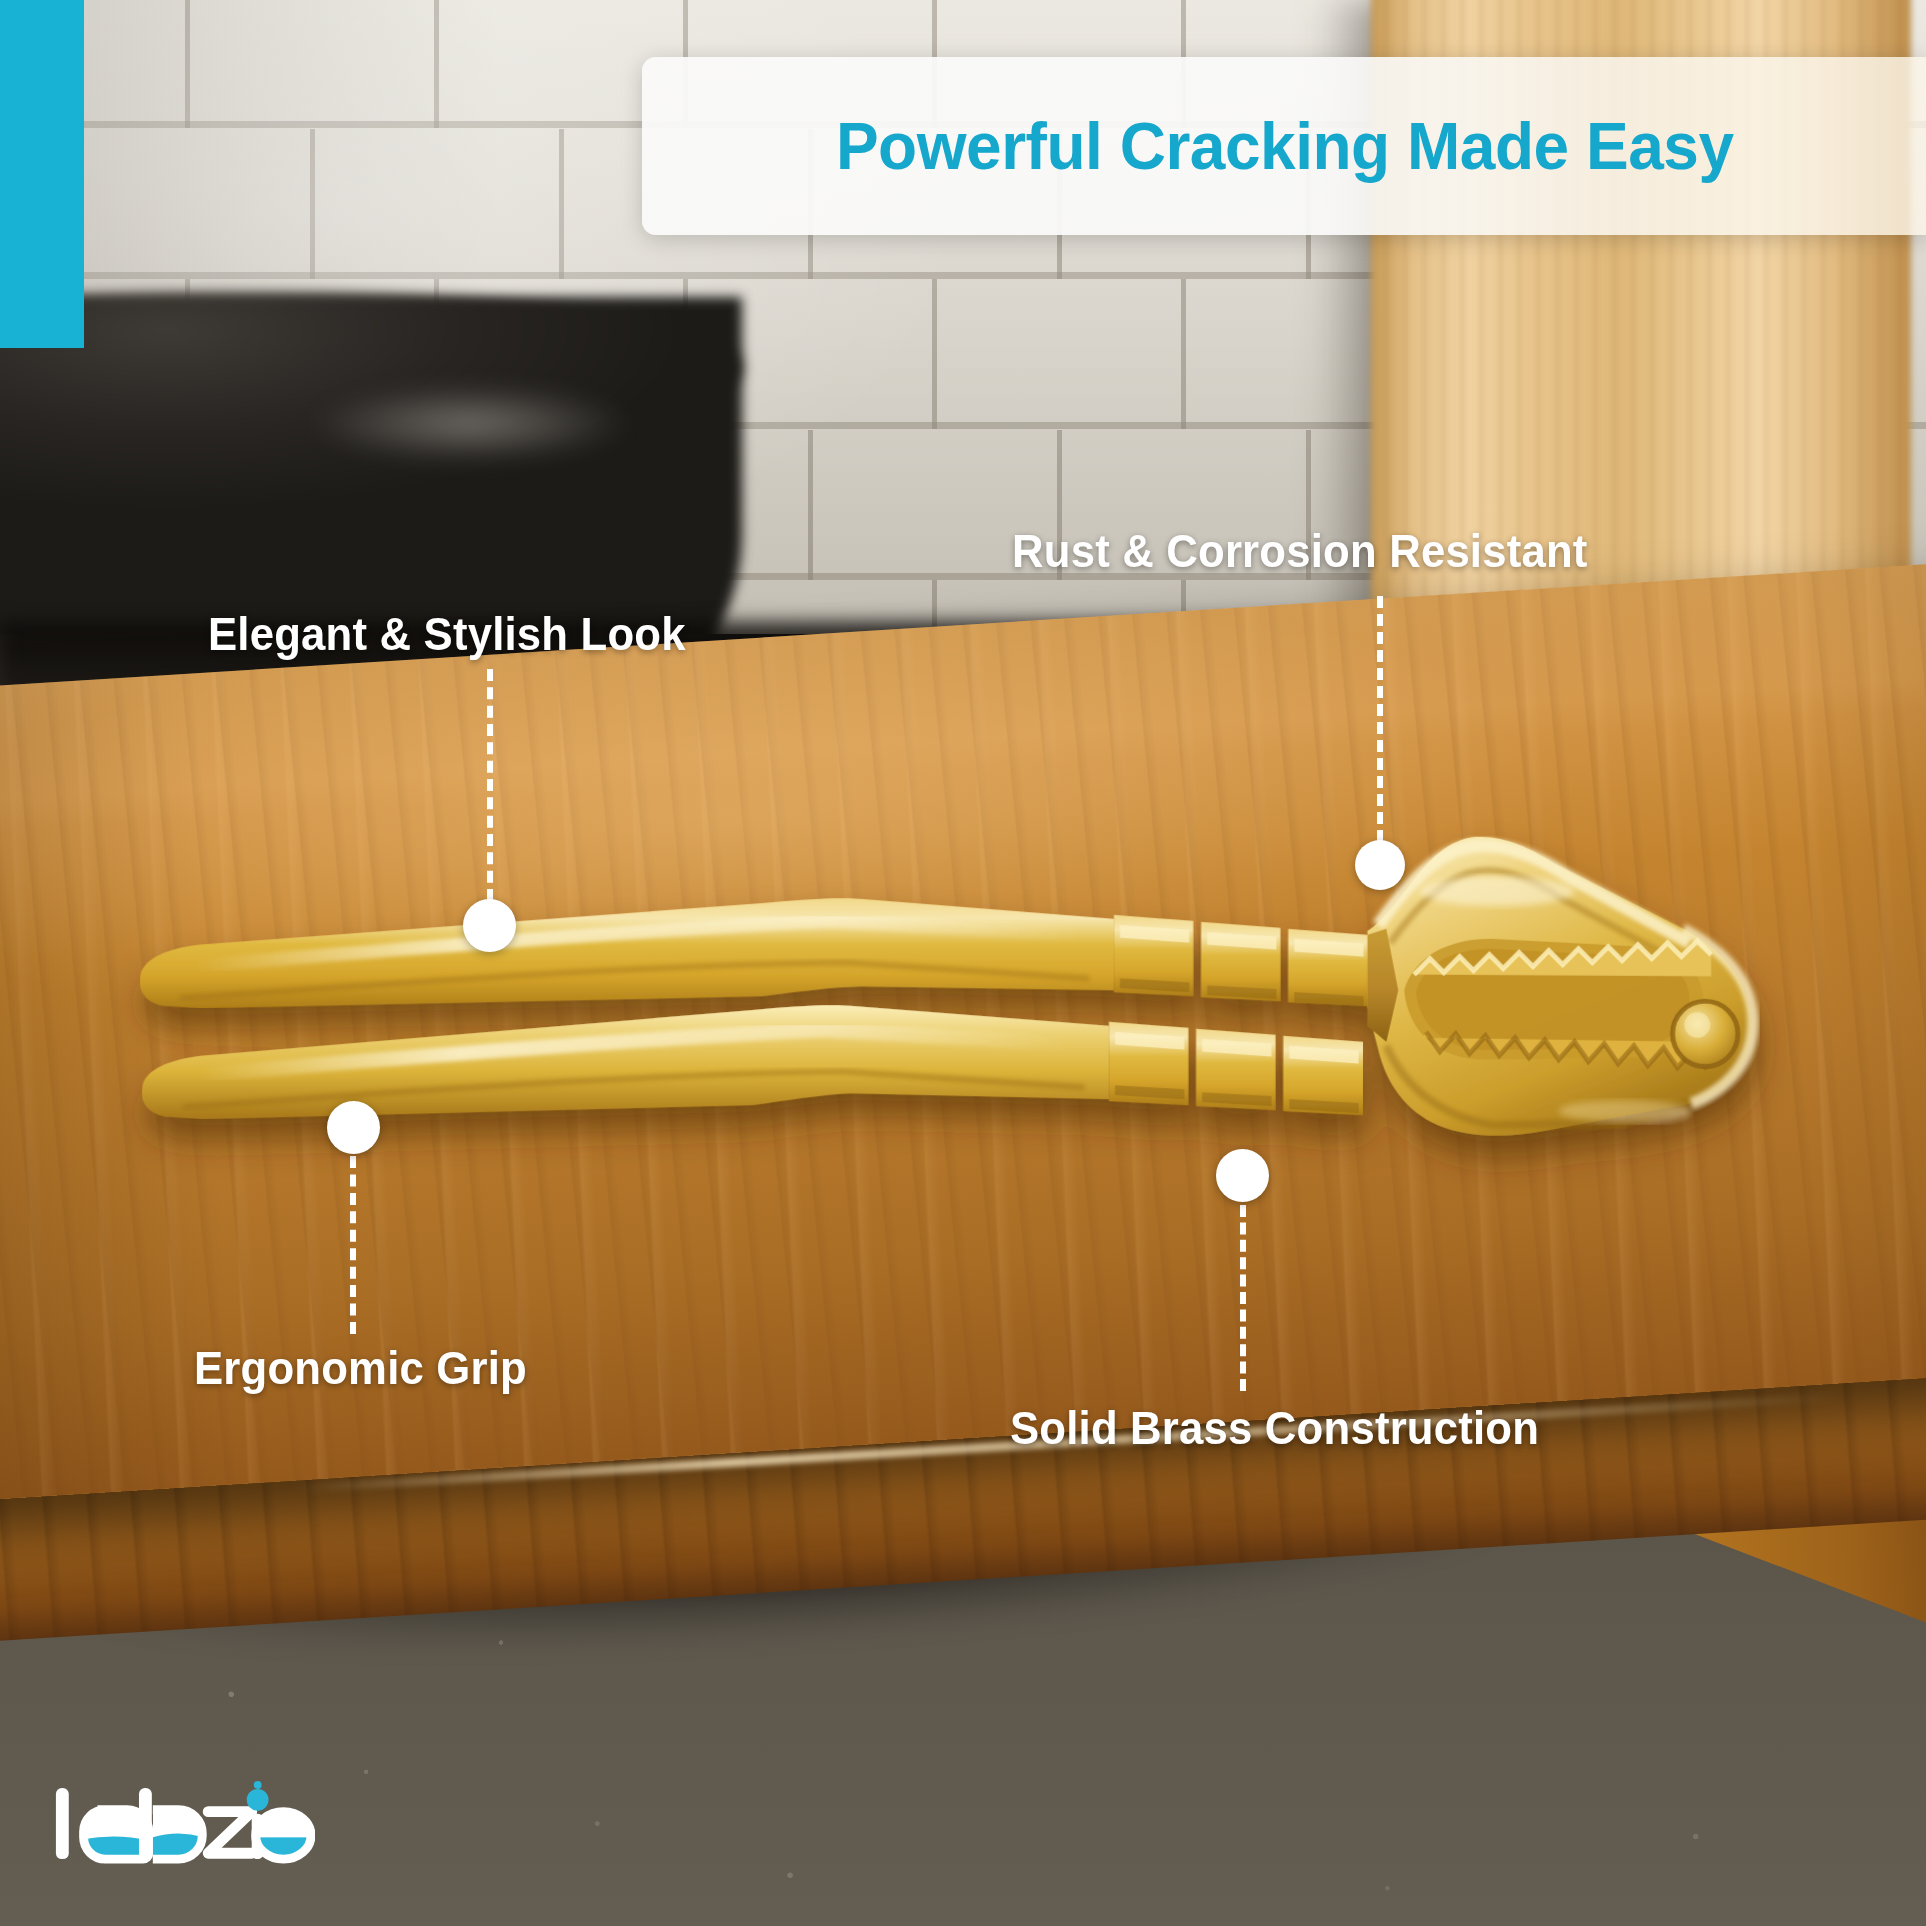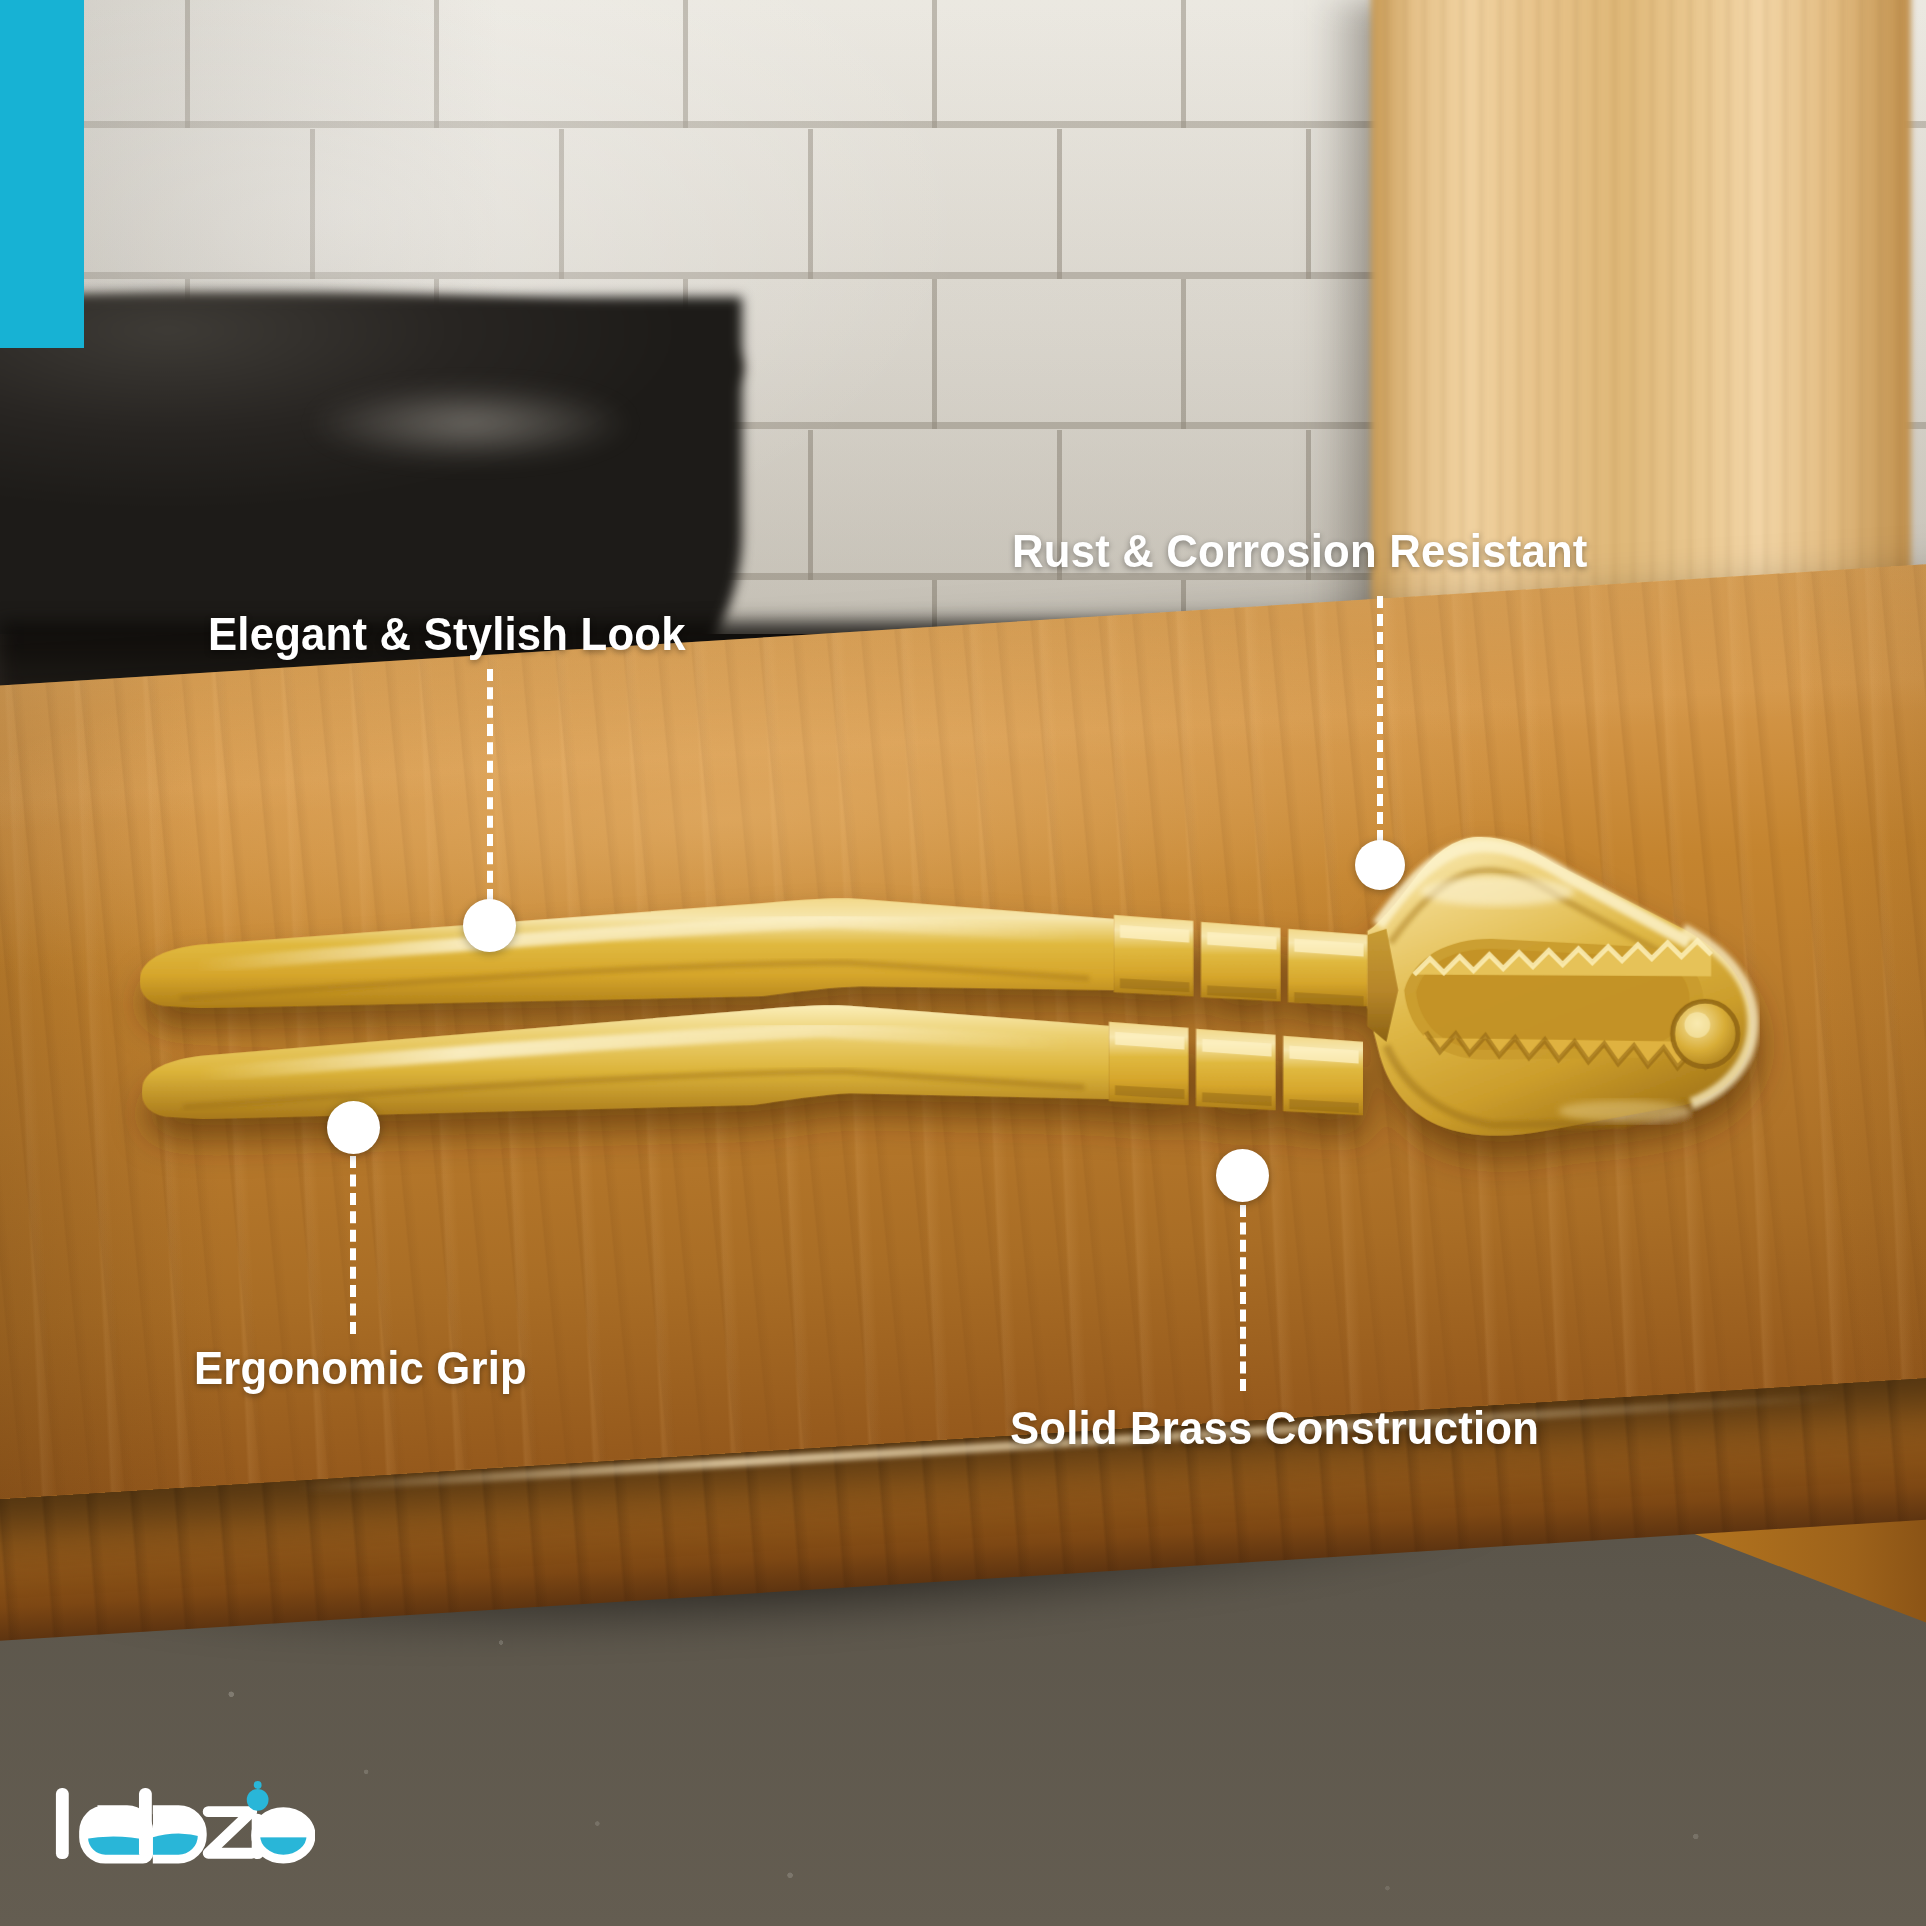--- a/index.html
+++ b/index.html
@@ -448,20 +448,23 @@
 
       <path d="M1381,944 L1400,938 L1412,1000 L1400,1052 L1381,1036 Z" fill="url(#brassDark)"></path>
 
       <ellipse cx="1512" cy="900" rx="78" ry="15" fill="#fff9e0" opacity=".55" filter="url(#soft4)"></ellipse>
       <ellipse cx="1640" cy="1122" rx="66" ry="11" fill="#ffeeb4" opacity=".35" filter="url(#soft4)"></ellipse>
     </g>
   </svg>
 
   <div class="accent-bar"></div>
 
+  <div class="banner">
+    <div class="banner-title">Powerful Cracking Made Easy</div>
+  </div>
 
   <div class="callout-line" id="line-rust"></div>
   <div class="callout-line" id="line-elegant"></div>
   <div class="callout-line" id="line-ergo"></div>
   <div class="callout-line" id="line-brass"></div>
 
   <div class="callout-dot" id="dot-rust"></div>
   <div class="callout-dot" id="dot-elegant"></div>
   <div class="callout-dot" id="dot-ergo"></div>
   <div class="callout-dot" id="dot-brass"></div>

